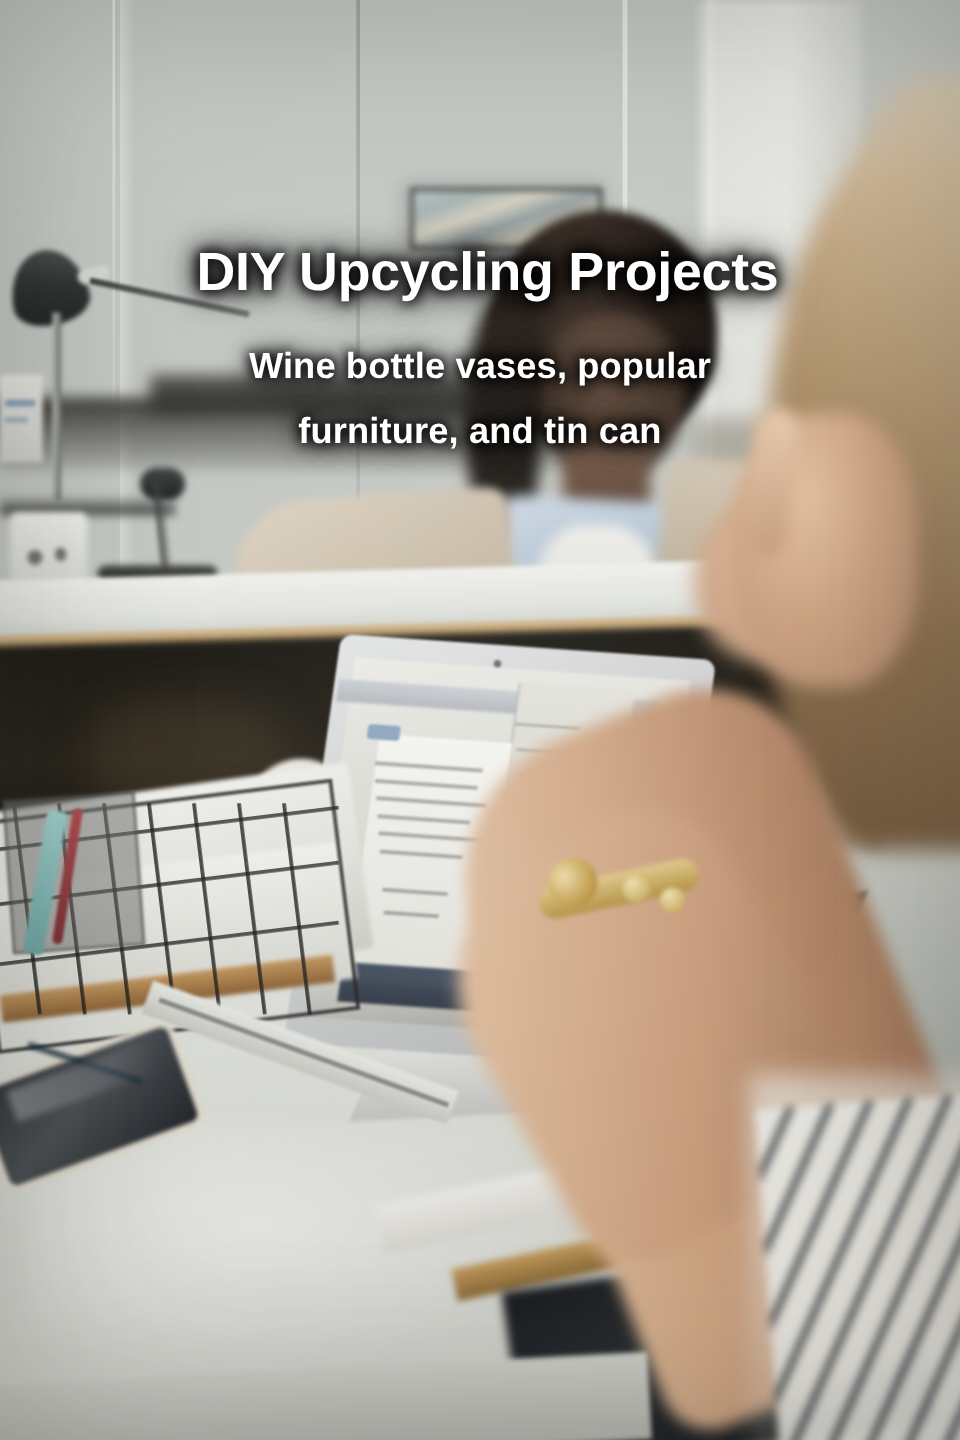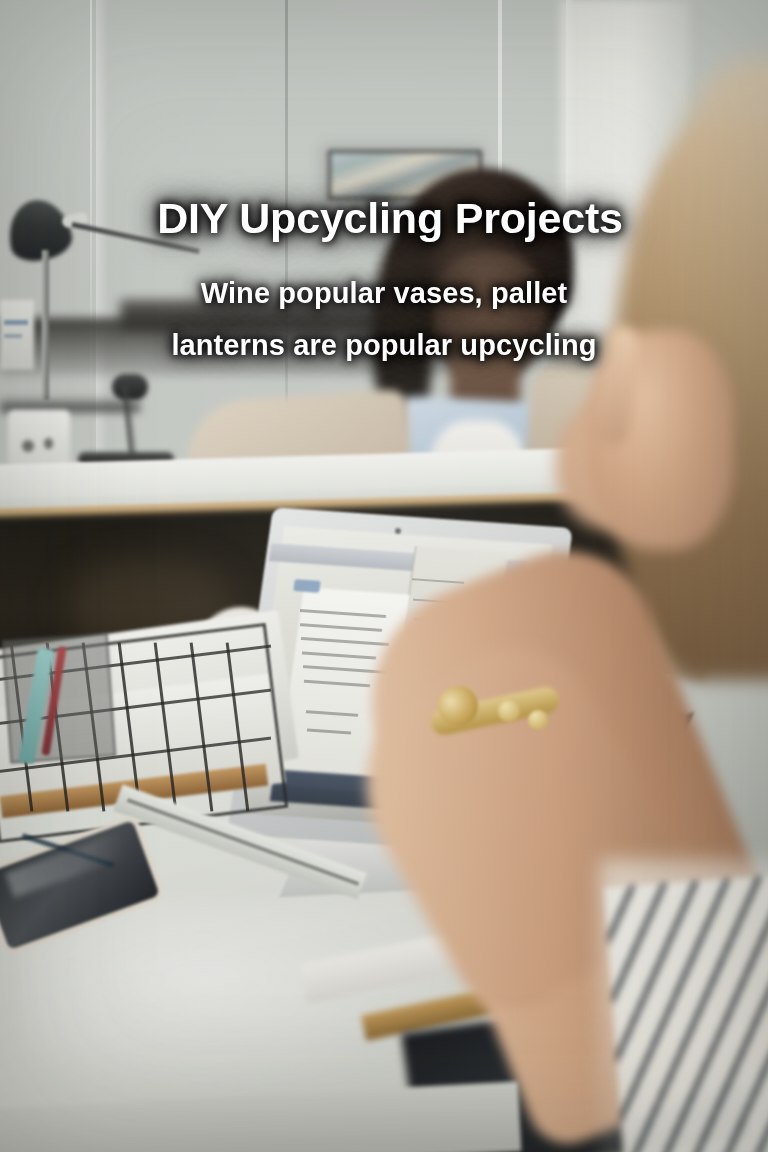--- a/index.html
+++ b/index.html
@@ -708,19 +708,19 @@
 
     <div class="layer grade"></div>
     <div class="layer vignette"></div>
   </div>
 
   <div class="text-overlay">
 
     <div class="title">DIY Upcycling Projects</div>
 
     <div class="subtitle">
-      <span class="ln">Wine popular vases, pallet</span>
-      <span class="ln">lanterns are popular upcycling</span>
+      <span class="ln">Wine bottle vases, popular</span>
+      <span class="ln">furniture, and tin can</span>
     </div>
 
   </div>
 
 </div>
 
 </body></html>

